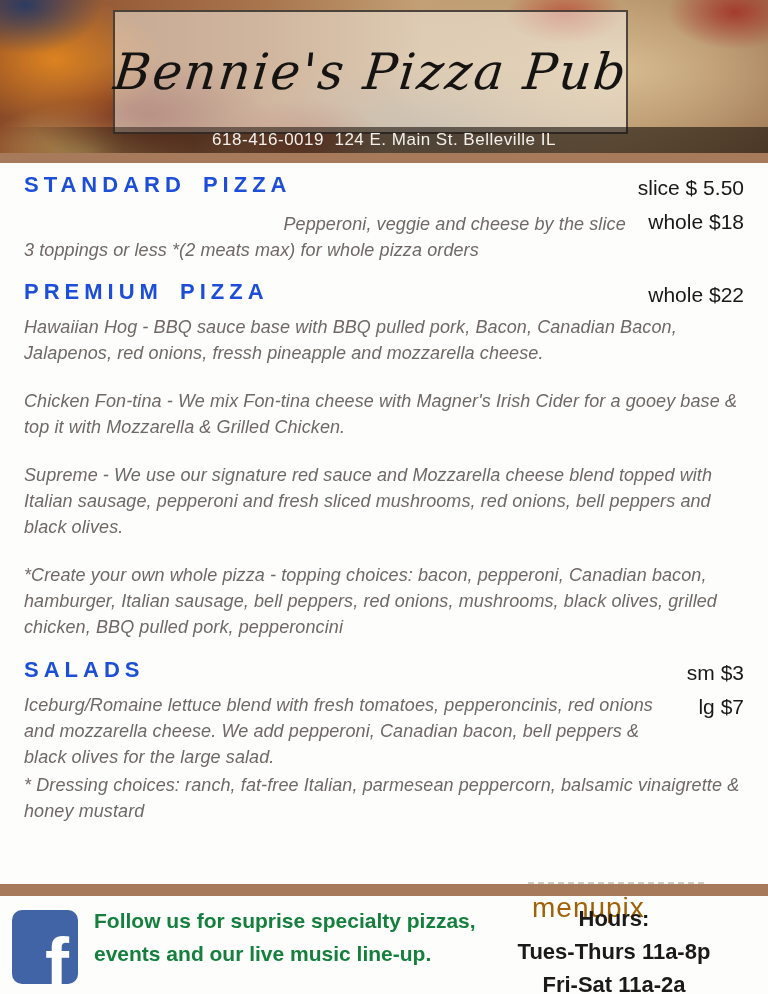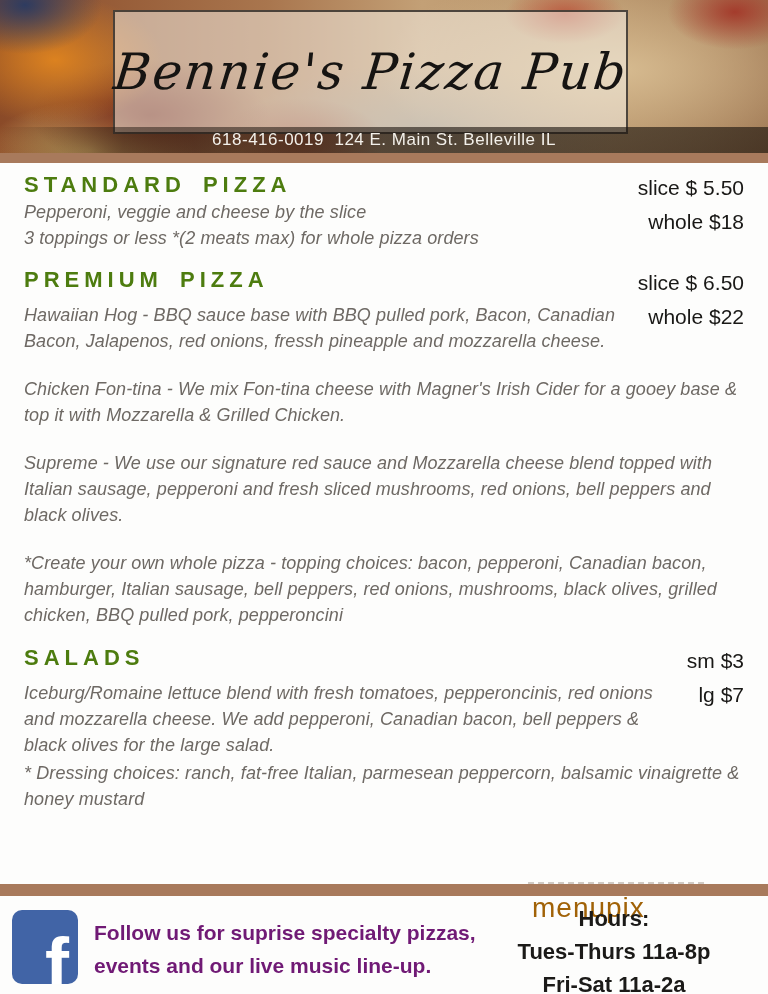--- a/index.html
+++ b/index.html
@@ -44,49 +44,49 @@
 
   .divider { height:10px; background:#a87a5c; }
   .divider2 { height:12px; background:#a87a5c; }
 
   
   .menu-body { height:721px; box-sizing:border-box; padding:4px 24px 0 24px; overflow:hidden; }
   .menu-section { position:relative; }
   .price-block { float:right; text-align:right; margin-left:12px; }
   .price { font-weight:normal; font-size:21px; color:#191816; line-height:34px; white-space:nowrap; }
   .section-title {
-    font-size:22px; font-weight:bold; color:#4d7c0f;
+    font-size:22px; font-weight:bold; color:#1d4ed8;
     letter-spacing:5px; word-spacing:6px; margin:0; line-height:28px;
   }
   .desc {
     font-style:italic; color:#6e6964; font-size:18px; line-height:26px;
     margin:0; letter-spacing:0.1px;
   }
   .mt-title-std { margin-top:4px; }
-  .mt-desc-std  { margin-top:0; }
+  .mt-desc-std  { margin-top:12px;text-align:right; }
   .mt-title-prem { margin-top:15px; }
   .mt-desc-first { margin-top:8px; }
   .mt-desc-gap   { margin-top:22px; }
   .mt-title-salad { margin-top:16px; }
   .mt-salad-desc  { margin-top:8px; }
   .mt-dressing    { margin-top:2px; }
 
   
   .footer { position:relative; height:98px; display:flex; padding:8px 0 0 12px; box-sizing:border-box; }
   .fb-icon {
     flex:0 0 auto; width:66px; height:74px; margin-top:6px;
     background:#4164a6; border-radius:10px; position:relative; overflow:hidden; z-index:2;
   }
   .fb-f {
     position:absolute; right:9px; bottom:-16px; color:#ffffff;
     font-size:72px; font-weight:bold; line-height:1; font-family:"Liberation Sans", sans-serif;
   }
   .follow-text {
-    margin-left:16px; margin-top:12px; font-weight:bold; font-size:21px;
-    color:#701a75; line-height:33px; z-index:2;
+    margin-left:16px; margin-top:0; font-weight:bold; font-size:21px;
+    color:#15803d; line-height:33px; z-index:2;
   }
   .hours-block {
     position:absolute; right:34px; top:6px; width:240px; text-align:center;
     font-weight:bold; font-size:22px; color:#1b1a18; line-height:33px; z-index:2;
   }
   .watermark { position:absolute; left:528px; top:882px; width:176px; z-index:1; }
   .watermark-line { border-top:2px dashed #d0cac4; }
   .watermark-text { color:#a16207; font-size:28px; letter-spacing:1px; margin:8px 0 0 4px; }
 </style>
 </head>
@@ -111,21 +111,20 @@
         <div class="price">slice $ 5.50</div>
         <div class="price">whole $18</div>
       </div>
       <h2 class="section-title mt-title-std">STANDARD PIZZA</h2>
       <p class="desc mt-desc-std">Pepperoni, veggie and cheese by the slice</p>
       <p class="desc">3 toppings or less *(2 meats max) for whole pizza orders</p>
     </div>
 
     <div class="menu-section">
       <div class="price-block">
-        <div class="price">slice $ 6.50</div>
         <div class="price">whole $22</div>
       </div>
       <h2 class="section-title mt-title-prem">PREMIUM PIZZA</h2>
       <p class="desc mt-desc-first">Hawaiian Hog - BBQ sauce base with BBQ pulled pork, Bacon, Canadian Bacon, Jalapenos, red onions, fressh pineapple and mozzarella cheese.</p>
       <p class="desc mt-desc-gap">Chicken Fon-tina - We mix Fon-tina cheese with Magner's Irish Cider for a gooey base &amp; top it with Mozzarella &amp; Grilled Chicken.</p>
       <p class="desc mt-desc-gap">Supreme - We use our signature red sauce and Mozzarella cheese blend topped with Italian sausage, pepperoni and fresh sliced mushrooms, red onions, bell peppers and black olives.</p>
       <p class="desc mt-desc-gap">*Create your own whole pizza  - topping choices: bacon, pepperoni, Canadian bacon, hamburger, Italian sausage, bell peppers, red onions, mushrooms, black olives, grilled chicken, BBQ pulled pork, pepperoncini</p>
     </div>
 
     <div class="menu-section">

